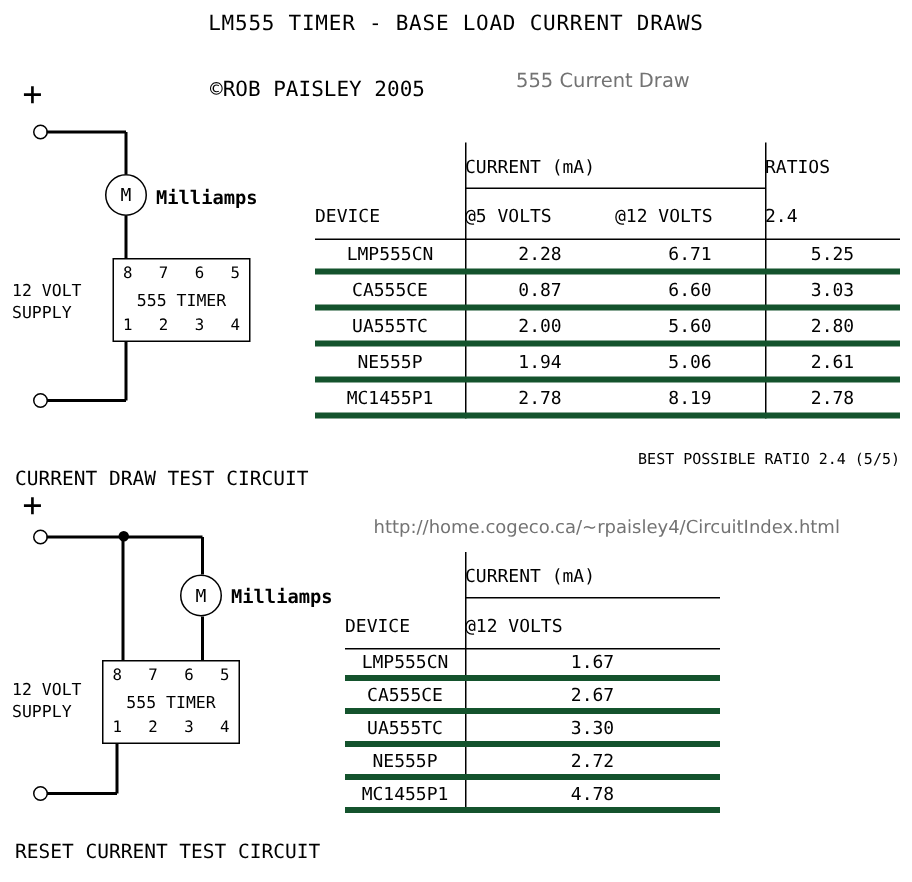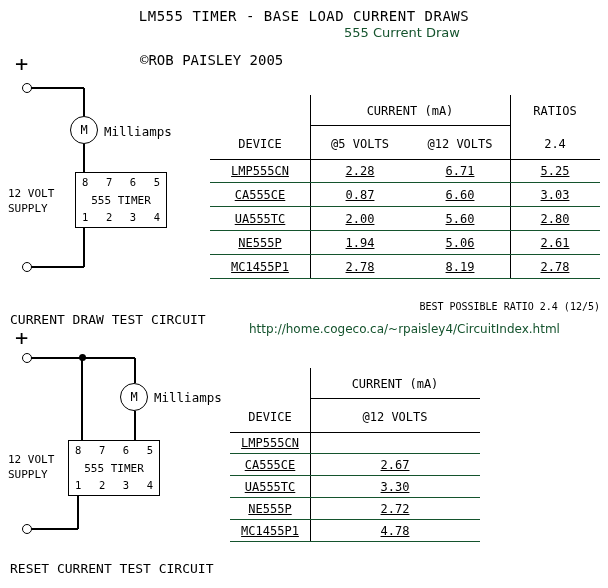--- a/index.html
+++ b/index.html
@@ -8,41 +8,41 @@
     width:608px; height:588px;
     font-family:"DejaVu Sans Mono","Liberation Mono",monospace;
     color:#000;
     position:relative;
     overflow:hidden;
   }
   .abs { position:absolute; }
   .title { left:0; top:8px; width:608px; text-align:center; font-size:14px; letter-spacing:0.5px; }
   .copyright { left:140px; top:28px; font-size:14px;margin-top:24px; }
   .sans { font-family:"DejaVu Sans","Liberation Sans",sans-serif; }
-  .gray { color:#14532d; }
+  .gray { color:#737373;margin-top:22px; }
   .subtitle { left:344px; top:25px; font-size:13px; }
 
   .wire { position:absolute; background:#000; }
   .term { position:absolute; width:10px; height:10px; border:1.5px solid #000; border-radius:50%; background:#fff; }
   .dot  { position:absolute; width:7px; height:7px; background:#000; border-radius:50%; }
   .plus { position:absolute; font-size:22px; line-height:20px; }
   .meter { position:absolute; width:28px; height:28px; border:1.5px solid #000; border-radius:50%;
            display:flex; align-items:center; justify-content:center; font-size:12px; background:#fff; }
-  .meter-label { position:absolute; font-size:12.5px; }
+  .meter-label { position:absolute; font-size:12.5px;font-weight:bold; }
   .chip { position:absolute; width:92px; height:56px; border:1.5px solid #000; background:#fff;
           display:flex; flex-direction:column; justify-content:space-between; padding:4px 0; }
   .pinrow { display:flex; justify-content:space-between; padding:0 6px; font-size:10.5px; line-height:11px; }
   .chipname { text-align:center; font-size:11px; }
   .supply { position:absolute; font-size:11px; line-height:15px; }
   .caption { position:absolute; font-size:13px; }
 
   .vline { position:absolute; width:1px; background:#000; }
   .hline { position:absolute; height:1px; background:#000; }
-  .t-cell { position:absolute; text-align:center; font-size:12px; line-height:14px; }
-  .t-row  { position:absolute; left:0; display:flex; border-bottom:1px solid #14532d;text-decoration:underline; }
+  .t-cell { position:absolute; font-size:12px; line-height:14px; }
+  .t-row  { position:absolute; left:0; display:flex; border-bottom:4px solid #14532d; }
   .t1-row { width:390px; height:24px; }
   .t2-row { width:250px; height:22px; }
   .tc { display:flex; align-items:center; justify-content:center; font-size:12px; }
   .c100 { width:100px; } .c90 { width:90px; } .c80 { width:80px; } .c170 { width:170px; }
   .footnote { position:absolute; left:400px; top:301px; width:200px; text-align:right; font-size:10px; }
   .url { position:absolute; left:249px; top:322px; font-size:12px; }
 </style>
 </head>
 <body>
 
@@ -122,21 +122,21 @@
     <span class="tc c90">2.61</span>
   </div>
   <div class="t-row t1-row" style="top:160px;">
     <span class="tc c100">MC1455P1</span>
     <span class="tc c100">2.78</span>
     <span class="tc c100">8.19</span>
     <span class="tc c90">2.78</span>
   </div>
 </div>
 
-<div class="footnote">BEST POSSIBLE RATIO 2.4 (12/5)</div>
+<div class="footnote">BEST POSSIBLE RATIO 2.4 (5/5)</div>
 <div class="url sans gray">http://home.cogeco.ca/~rpaisley4/CircuitIndex.html</div>
 
 <div>
   <div class="plus" style="left:15px; top:328px;">+</div>
   <div class="term" style="left:22px; top:353px;"></div>
   <div class="wire" style="left:31px; top:357px; width:104px; height:1.5px;"></div>
   <div class="dot" style="left:79px; top:354px;"></div>
   <div class="wire" style="left:81px; top:358px; width:1.5px; height:82px;"></div>
   <div class="wire" style="left:134px; top:358px; width:1.5px; height:25px;"></div>
   <div class="meter" style="left:120px; top:383px;">
@@ -172,20 +172,21 @@
 <div class="abs" style="left:230px; top:368px; width:250px; height:174px;">
   <div class="vline" style="left:80px; top:0; height:174px;"></div>
   <div class="t-cell" style="left:80px; top:9px; width:170px;">CURRENT (mA)</div>
   <div class="hline" style="left:80px; top:30px; width:170px;"></div>
   <div class="t-cell" style="left:0; top:42px; width:80px;">DEVICE</div>
   <div class="t-cell" style="left:80px; top:42px; width:170px;">@12 VOLTS</div>
   <div class="hline" style="left:0; top:64px; width:250px;"></div>
 
   <div class="t-row t2-row" style="top:64px;">
     <span class="tc c80">LMP555CN</span>
+    <span class="tc c170">1.67</span>
   </div>
   <div class="t-row t2-row" style="top:86px;">
     <span class="tc c80">CA555CE</span>
     <span class="tc c170">2.67</span>
   </div>
   <div class="t-row t2-row" style="top:108px;">
     <span class="tc c80">UA555TC</span>
     <span class="tc c170">3.30</span>
   </div>
   <div class="t-row t2-row" style="top:130px;">

